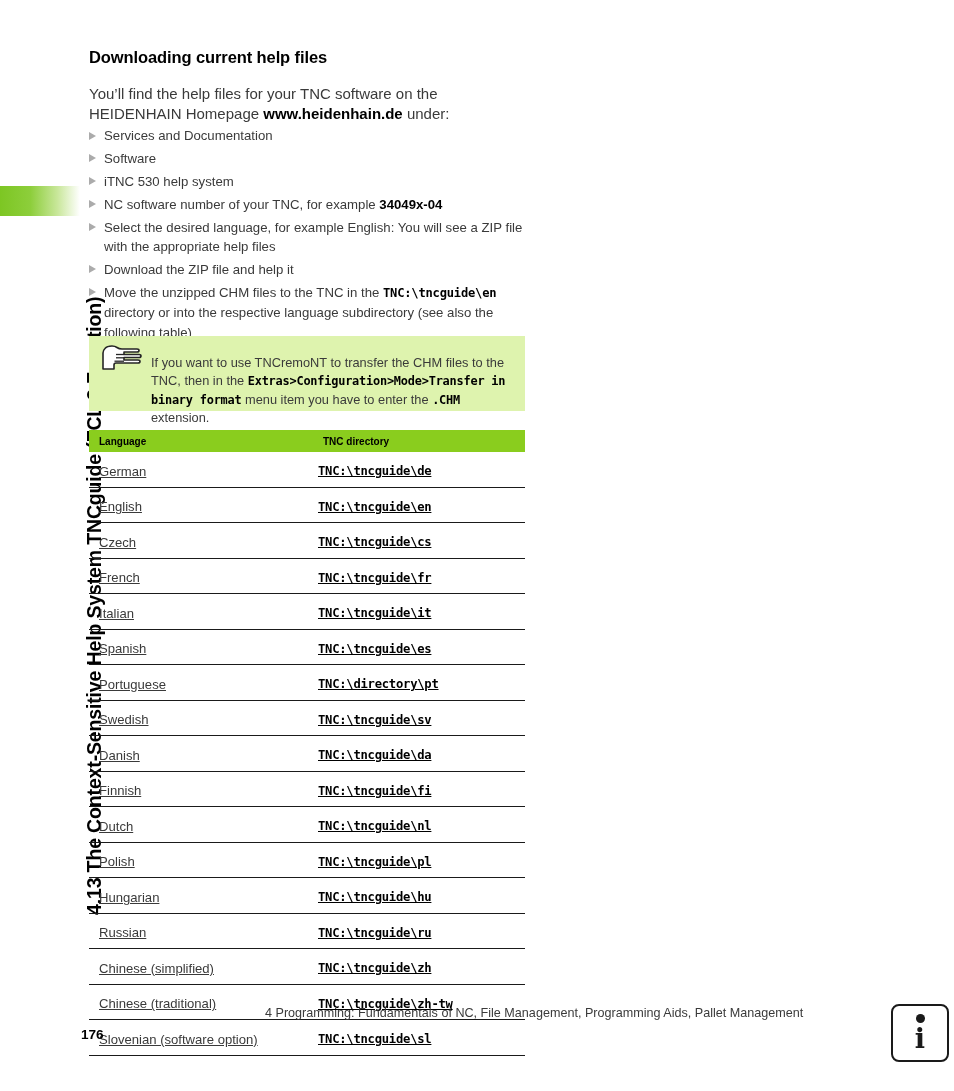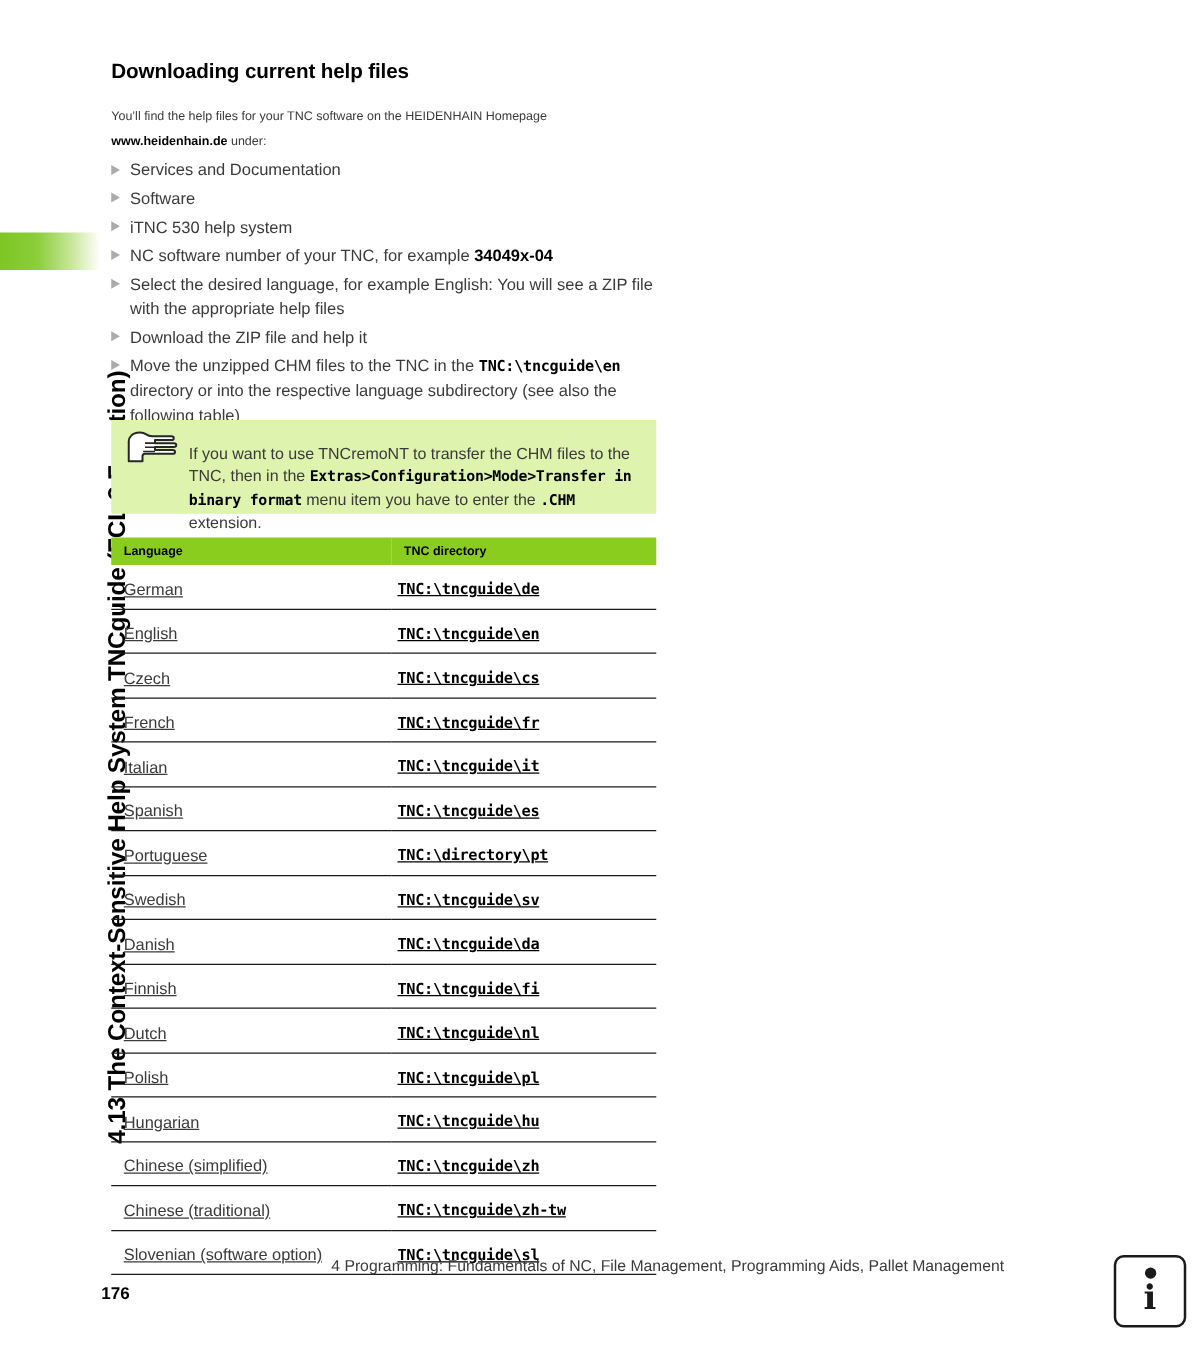--- a/index.html
+++ b/index.html
@@ -65,21 +65,21 @@
     letter-spacing: -0.1px;
     color: #000000;
   }
 
   p.intro {
     position: absolute;
     left: 0;
     top: 84px;
     width: 436px;
     margin: 0;
-    font-size: 10px;
+    font-size: 15px;
     line-height: 19.5px;
     color: #3a3a3a;
   }
   p.intro b { color: #000; font-weight: bold; }
 
   ul.steps {
     position: absolute;
     left: 0;
     top: 126px;
     margin: 0;
@@ -359,20 +359,24 @@
           </tr>
         <tr>
             <td class="lang">Polish</td>
             <td class="dir">TNC:\tncguide\pl</td>
           </tr>
         <tr>
             <td class="lang">Hungarian</td>
             <td class="dir">TNC:\tncguide\hu</td>
           </tr>
         <tr>
+            <td class="lang">Russian</td>
+            <td class="dir">TNC:\tncguide\ru</td>
+          </tr>
+        <tr>
             <td class="lang">Chinese (simplified)</td>
             <td class="dir">TNC:\tncguide\zh</td>
           </tr>
         <tr>
             <td class="lang">Chinese (traditional)</td>
             <td class="dir">TNC:\tncguide\zh-tw</td>
           </tr>
         <tr>
             <td class="lang">Slovenian (software option)</td>
             <td class="dir">TNC:\tncguide\sl</td>

